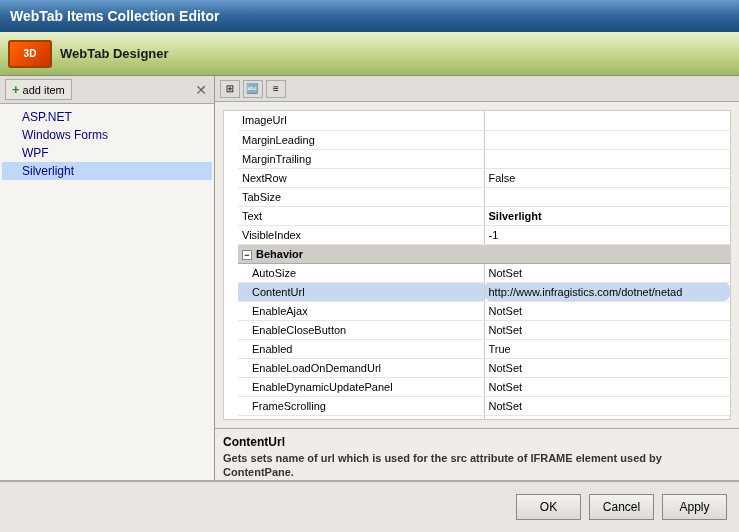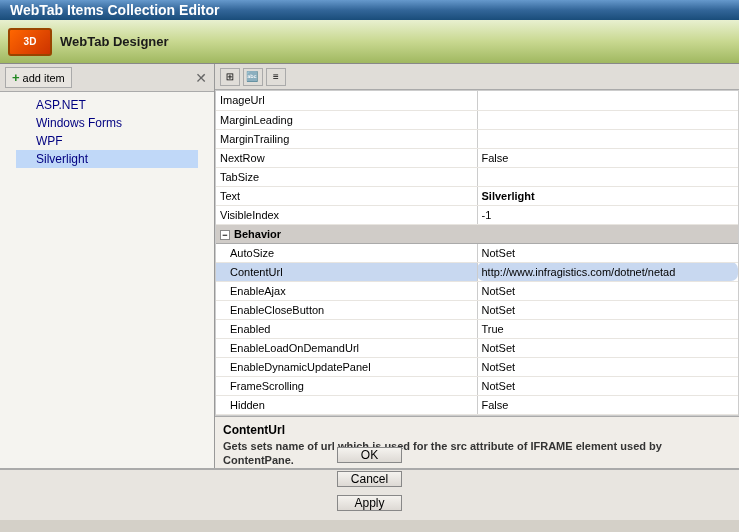--- a/index.html
+++ b/index.html
@@ -12,21 +12,21 @@
       overflow: hidden;
     }
 
     
     #title-bar {
       background: linear-gradient(to bottom, #6699cc, #336699, #1a4d7a);
       color: white;
       font-size: 14px;
       font-weight: bold;
       padding: 6px 10px;
-      height: 20px;
+      height: 32px;
       display: flex;
       align-items: center;
     }
 
     
     #designer-header {
       background: linear-gradient(to bottom, #e8f0d0, #c8d890, #a0b860);
       height: 44px;
       display: flex;
       align-items: center;
@@ -96,21 +96,21 @@
     }
 
     #close-left-btn {
       cursor: pointer;
       color: #666;
       font-size: 14px;
       padding: 0 2px;
     }
 
     #left-list {
-      padding: 4px 16px;
+      padding: 4px 2px;
       flex: 1;
       border-radius: 19px;
     }
 
     .list-item {
       padding: 2px 8px 2px 20px;
       cursor: pointer;
       color: #000080;
       font-size: 12px;
     }
@@ -144,21 +144,22 @@
       justify-content: center;
       font-size: 10px;
     }
 
     
     #properties-grid {
       flex: 1;
       overflow-y: auto;
       background: white;
       border: 1px solid #ccc;
-      margin: 0;
+      margin: 8px;
+      padding-left: 14px;
     }
 
     .prop-table {
       width: 100%;
       border-collapse: collapse;
     }
 
     .prop-row {
       height: 19px;
     }
@@ -250,23 +251,22 @@
     }
 
     
     #bottom-bar {
       background: #e8e5e0;
       border-top: 2px solid #aaa;
       height: 52px;
       display: flex;
       align-items: center;
       justify-content: flex-end;
-      padding: 9px 12px;
+      padding: 16px 12px;
       gap: 8px;
-      flex-direction: column;
     }
 
     .dialog-btn {
       min-width: 65px;
       height: 26px;
       background: linear-gradient(to bottom, #f5f3ef, #ddd9d4);
       border: 1px solid #888;
       cursor: pointer;
       font-size: 12px;
       padding: 0 12px;

